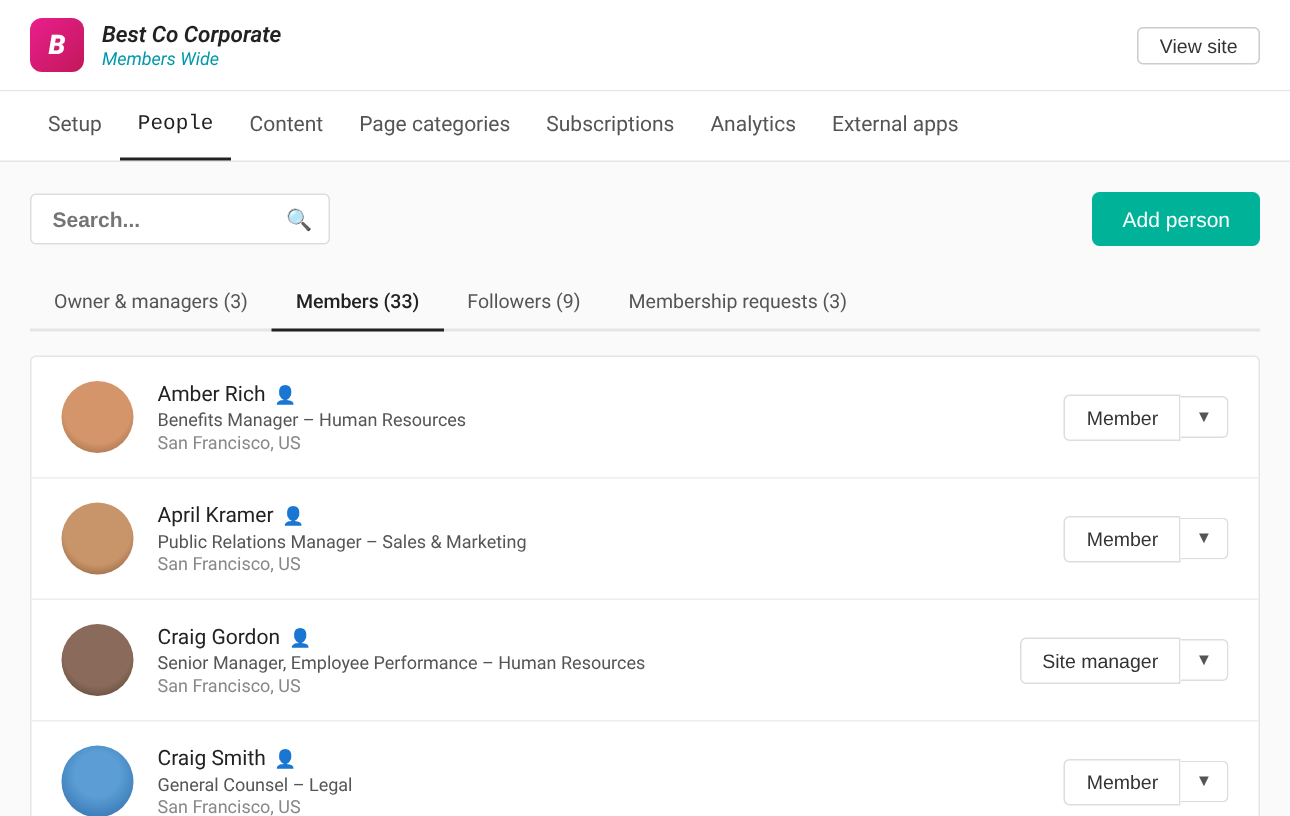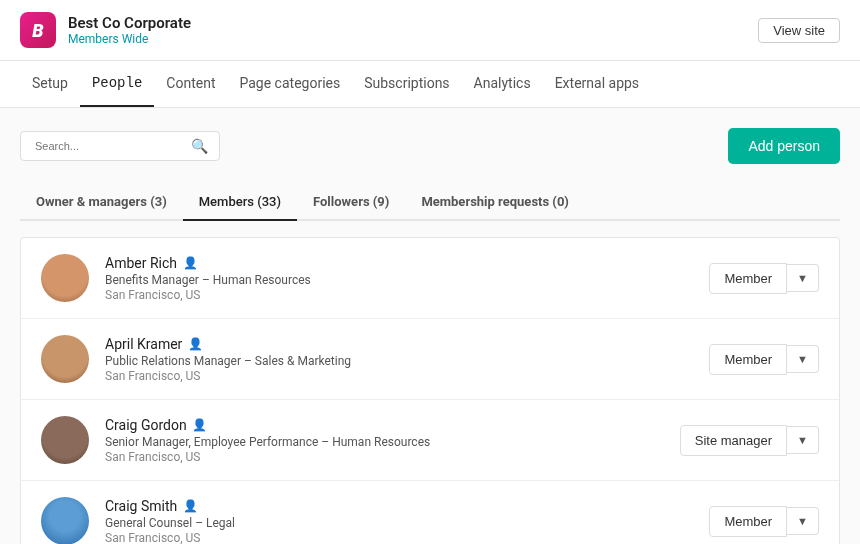--- a/index.html
+++ b/index.html
@@ -3,43 +3,43 @@
   <meta charset="utf-8">
   <style>
     * { box-sizing: border-box; margin: 0; padding: 0; }
     body { font-family: -apple-system, BlinkMacSystemFont, 'Segoe UI', Roboto, sans-serif; background: #f5f5f5; font-size: 14px; color: #333; }
     
     .app-container { background: #fff; min-height: 544px; width: 860px; }
     
     
     .header { display: flex; align-items: center; padding: 12px 20px; border-bottom: 1px solid #e5e5e5; background: #fff; }
     .logo-mark { width: 36px; height: 36px; background: linear-gradient(135deg, #e91e8c, #c2185b); border-radius: 8px; display: flex; align-items: center; justify-content: center; color: white; font-weight: 900; font-size: 18px; margin-right: 12px; font-style: italic; }
-    .header-title { flex: 1; }
+    .header-title { flex: 1; font-style: italic; }
     .company-name { font-weight: 600; font-size: 15px; color: #222; }
     .company-sub { font-size: 12px; color: #0099aa; }
     .view-site-btn { border: 1px solid #ccc; background: #fff; padding: 4px 14px; border-radius: 4px; font-size: 13px; cursor: pointer; color: #333; }
 
     
     .nav { display: flex; padding: 0 20px; border-bottom: 1px solid #e5e5e5; background: #fff; }
     .nav-item { padding: 14px 12px; font-size: 14px; color: #555; cursor: pointer; border-bottom: 2px solid transparent; text-decoration: none; display: inline-block; }
     .nav-item.active { color: #222; border-bottom: 2px solid #222; font-weight: 500; font-family: Liberation Mono, monospace; }
 
     
     .content { padding: 20px; background: #fafafa; min-height: 460px; }
 
     
     .toolbar { display: flex; justify-content: space-between; align-items: center; margin-bottom: 20px; }
     .search-box { display: flex; align-items: center; border: 1px solid #ddd; border-radius: 4px; background: #fff; padding: 0 10px; width: 200px; }
-    .search-box input { border: none; outline: none; font-size: 11px; color: #555; width: 160px; padding: 8px 4px; background: transparent; }
+    .search-box input { border: none; outline: none; font-size: 14px; color: #555; width: 160px; padding: 8px 4px; background: transparent; font-weight: bold; }
     .search-icon { color: #aaa; font-size: 14px; }
     .add-person-btn { background: #00b398; color: white; border: none; padding: 10px 20px; border-radius: 5px; font-size: 14px; font-weight: 500; cursor: pointer; }
 
     
     .tabs { display: flex; gap: 0; margin-bottom: 0; border-bottom: 2px solid #e5e5e5; }
-    .tab { padding: 10px 16px; font-size: 13px; color: #555; cursor: pointer; border-bottom: 2px solid transparent; margin-bottom: -2px; font-weight: bold; }
+    .tab { padding: 10px 16px; font-size: 13px; color: #555; cursor: pointer; border-bottom: 2px solid transparent; margin-bottom: -2px; }
     .tab.active { color: #222; border-bottom: 2px solid #222; font-weight: 500; }
 
     
     .people-list { background: #fff; border: 1px solid #e5e5e5; border-radius: 4px; margin-top: 16px; }
     .person-row { display: flex; align-items: center; padding: 16px 20px; border-bottom: 1px solid #eee; }
     .person-row:last-child { border-bottom: none; }
     .person-avatar { width: 48px; height: 48px; border-radius: 50%; margin-right: 16px; flex-shrink: 0; overflow: hidden; display: flex; align-items: center; justify-content: center; font-size: 18px; font-weight: bold; color: white; }
     .person-info { flex: 1; }
     .person-name { font-weight: 400; font-size: 14px; color: #222; display: flex; align-items: center; gap: 6px; }
     .person-icon { color: #aaa; font-size: 12px; }
@@ -86,21 +86,21 @@
         <input type="text" placeholder="Search..." style="">
         <span class="search-icon">🔍</span>
       </div>
       <button class="add-person-btn">Add person</button>
     </div>
 
     <div class="tabs">
       <div class="tab">Owner &amp; managers (3)</div>
       <div class="tab active">Members (33)</div>
       <div class="tab">Followers (9)</div>
-      <div class="tab">Membership requests (0)</div>
+      <div class="tab">Membership requests (3)</div>
     </div>
 
     <div class="people-list" id="people-list">
     <div class="person-row">
     <div class="person-avatar face-amber"></div>
     <div class="person-info">
       <div class="person-name">
         Amber Rich
         <span class="person-icon">👤</span>
       </div>

